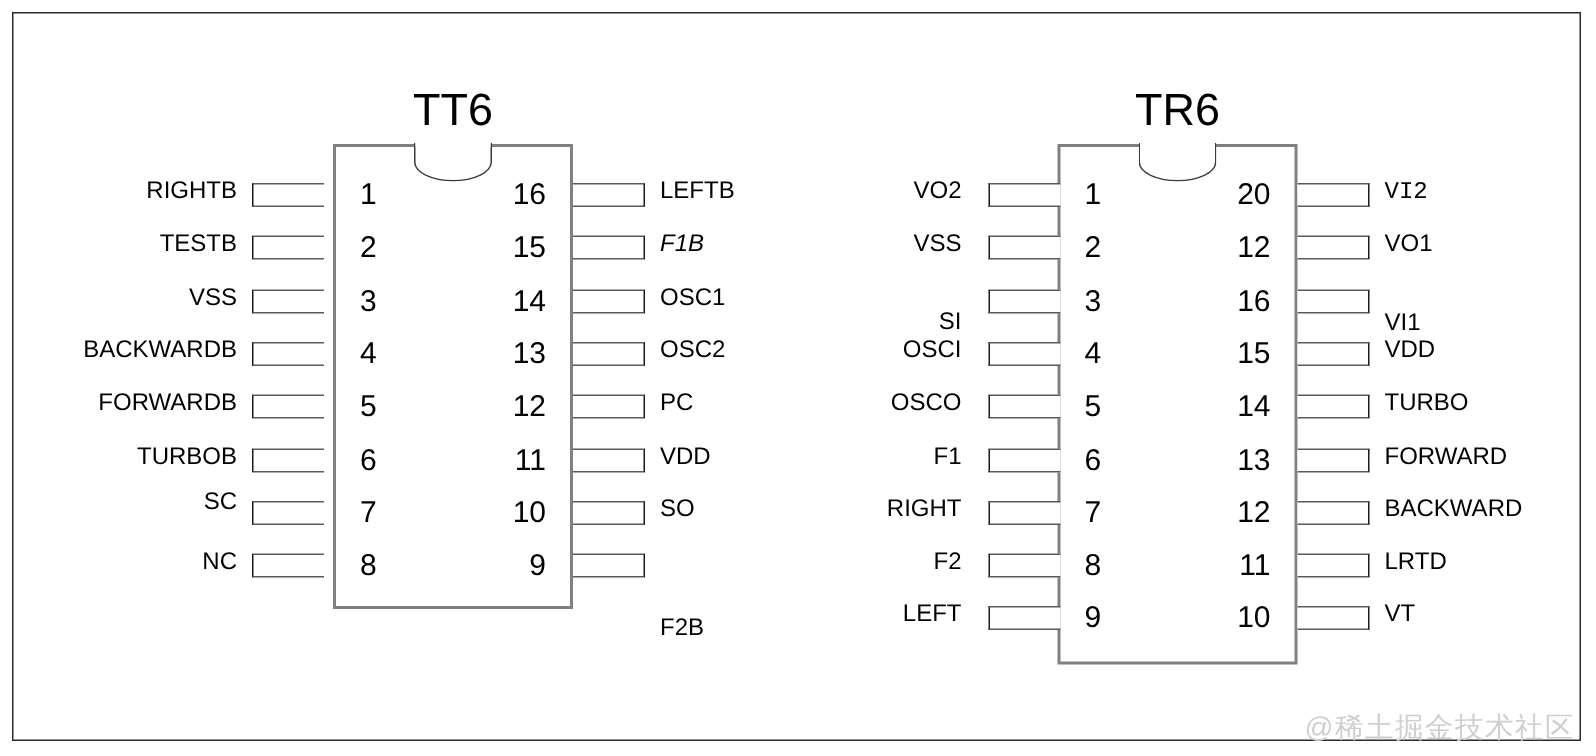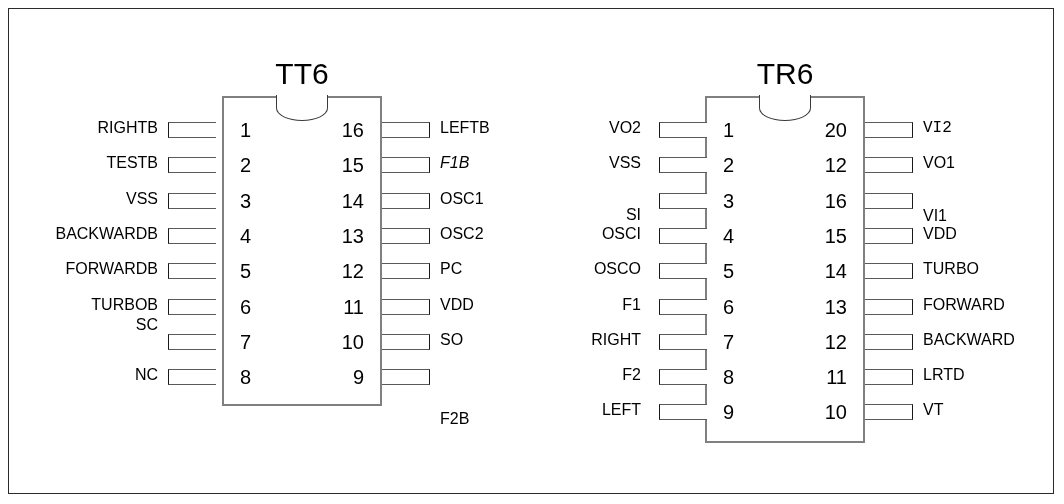--- a/index.html
+++ b/index.html
@@ -129,21 +129,21 @@
       <div class="pin-num l" style="left: 240px; top: 225.9px;">4</div>
       <div class="pin-label l" style="left: 0px; width: 168px; top: 225.9px; padding-right: 10px; box-sizing: border-box;">BACKWARDB</div>
       <div class="pin-rect left" style="left: 168px; top: 263.2px;"></div>
       <div class="pin-num l" style="left: 240px; top: 261.2px;">5</div>
       <div class="pin-label l" style="left: 0px; width: 168px; top: 261.2px; padding-right: 10px; box-sizing: border-box;">FORWARDB</div>
       <div class="pin-rect left" style="left: 168px; top: 298.5px;"></div>
       <div class="pin-num l" style="left: 240px; top: 296.5px;">6</div>
       <div class="pin-label l" style="left: 0px; width: 168px; top: 296.5px; padding-right: 10px; box-sizing: border-box;">TURBOB</div>
       <div class="pin-rect left" style="left: 168px; top: 333.8px;"></div>
       <div class="pin-num l" style="left: 240px; top: 331.8px;">7</div>
-      <div class="pin-label l" style="left: 0px; width: 168px; top: 317px; padding-right: 10px; box-sizing: border-box;">SC</div>
+      <div class="pin-label l" style="left: 0px; width: 168px; top: 327px; padding-right: 10px; box-sizing: border-box;">SC</div>
       <div class="pin-rect left" style="left: 168px; top: 369.1px;"></div>
       <div class="pin-num l" style="left: 240px; top: 367.1px;">8</div>
       <div class="pin-label l" style="left: 0px; width: 168px; top: 367.1px; padding-right: 10px; box-sizing: border-box;">NC</div>
       <div class="pin-rect right" style="left: 382px; top: 122px;"></div>
       <div class="pin-num r" style="left: 324px; width: 40px; top: 120px;">16</div>
       <div class="pin-label r" style="left: 440px; top: 120px;">LEFTB</div>
       <div class="pin-rect right" style="left: 382px; top: 157.3px;"></div>
       <div class="pin-num r" style="left: 324px; width: 40px; top: 155.3px;">15</div>
       <div class="pin-label r" style="left: 440px; top: 155.3px; font-style: italic;">F1B</div>
       <div class="pin-rect right" style="left: 382px; top: 192.6px;"></div>
@@ -220,13 +220,14 @@
       <div class="pin-num r" style="left: 807px; width: 40px; top: 331.8px;">12</div>
       <div class="pin-label r" style="left: 923px; top: 331.8px;">BACKWARD</div>
       <div class="pin-rect right" style="left: 865px; top: 369.1px;"></div>
       <div class="pin-num r" style="left: 807px; width: 40px; top: 367.1px;">11</div>
       <div class="pin-label r" style="left: 923px; top: 367.1px;">LRTD</div>
       <div class="pin-rect right" style="left: 865px; top: 404.4px;"></div>
       <div class="pin-num r" style="left: 807px; width: 40px; top: 402.4px;">10</div>
       <div class="pin-label r" style="left: 923px; top: 402.4px;">VT</div>
     </div>
 
+  <div id="watermark">@稀土掘金技术社区</div>
 </div>
 
 </body></html>

